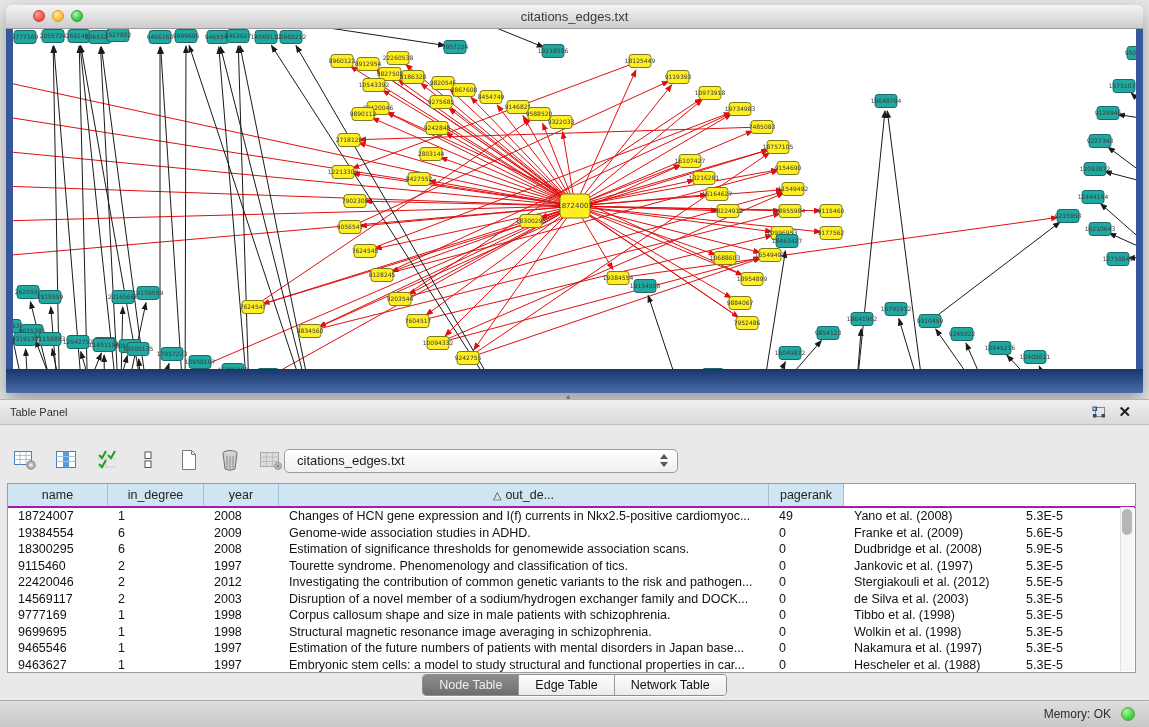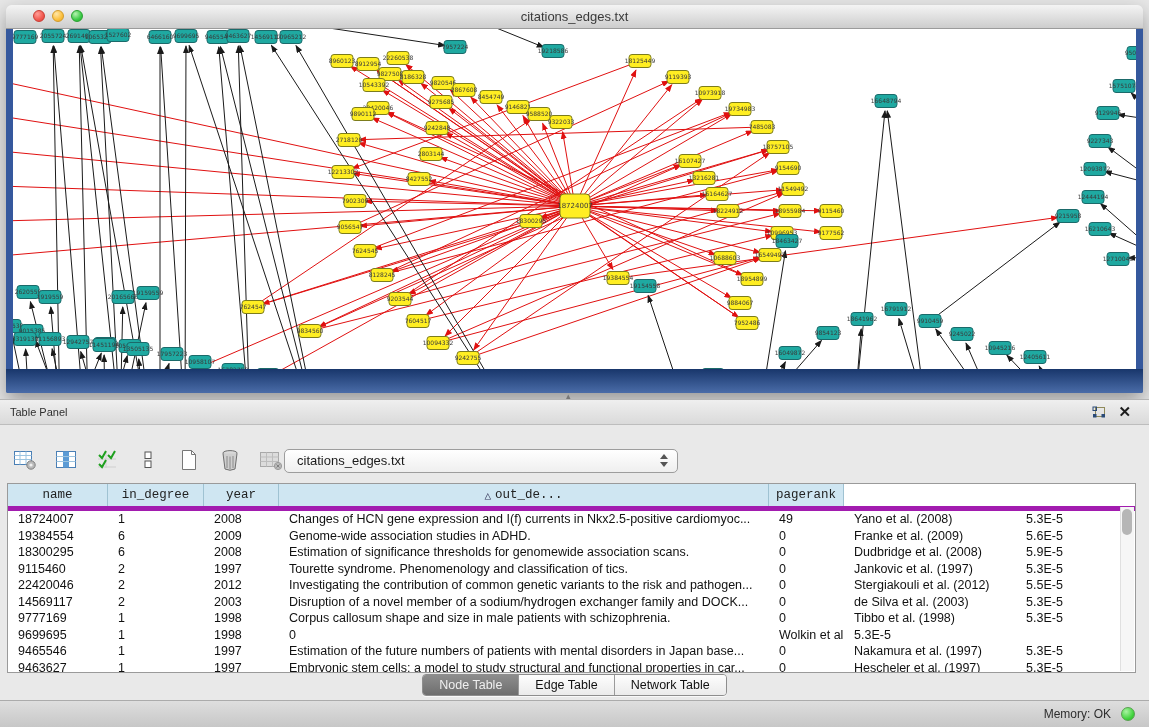--- a/index.html
+++ b/index.html
@@ -37,21 +37,21 @@
   .combo{position:absolute;top:50px;left:284px;width:394px;height:24px;box-sizing:border-box;
     border:1px solid #9d9d9d;border-radius:5px;background:linear-gradient(#ffffff,#efefef);
     font-size:13px;color:#1b1b1b;line-height:22px;padding-left:12px;cursor:pointer;}
   .combo .arrows{position:absolute;right:9px;top:4px;}
   .combo .arrows i{display:block;width:0;height:0;border-left:4px solid transparent;border-right:4px solid transparent;}
   .combo .arrows i.up{border-bottom:5px solid #555;margin-bottom:3px;}
   .combo .arrows i.dn{border-top:5px solid #555;}
   .tablebox{position:absolute;top:84px;left:7px;right:13px;height:190px;background:#fff;
     border:1px solid #9a9a9a;box-sizing:border-box;overflow:hidden;}
   .thead,.trow{display:grid;grid-template-columns:100px 96px 75px 490px 75px 172px 90px 1fr;}
-  .thead{height:22px;border-bottom:5px solid #a21caf;font-family:Liberation Mono, monospace;}
+  .thead{height:22px;border-bottom:2px solid #a21caf;}
   .hcell{background:#cfe6f2;border-right:1px solid #9fc2d2;font-size:12.5px;color:#222;
     display:flex;align-items:center;justify-content:center;gap:4px;cursor:pointer;}
   .hcell.plain{background:#fff;border-right:none;cursor:default;}
   .sortg{font-size:11px;color:#335;}
   .trow{height:16.5px;}
   .tcell{font-size:12.5px;color:#111;line-height:16.5px;padding-left:10px;white-space:nowrap;
     overflow:hidden;}
   .vscroll{position:absolute;top:23px;right:1px;bottom:1px;width:13px;background:#f6f6f6;
     border-left:1px solid #e0e0e0;}
   .vthumb{position:absolute;top:2px;left:1px;width:10px;height:26px;border-radius:5px;background:#b6b6b6;}
@@ -821,20 +821,21 @@
           <div class="tcell">Corpus callosum shape and size in male patients with schizophrenia.</div>
           <div class="tcell">0</div>
           <div class="tcell">Tibbo et al. (1998)</div>
           <div class="tcell">5.3E-5</div>
           <div class="tcell"></div>
         </div>
         <div class="trow">
           <div class="tcell">9699695</div>
           <div class="tcell">1</div>
           <div class="tcell">1998</div>
+          <div class="tcell">Structural magnetic resonance image averaging in schizophrenia.</div>
           <div class="tcell">0</div>
           <div class="tcell">Wolkin et al. (1998)</div>
           <div class="tcell">5.3E-5</div>
           <div class="tcell"></div>
         </div>
         <div class="trow">
           <div class="tcell">9465546</div>
           <div class="tcell">1</div>
           <div class="tcell">1997</div>
           <div class="tcell">Estimation of the future numbers of patients with mental disorders in Japan base...</div>
@@ -842,21 +843,21 @@
           <div class="tcell">Nakamura et al. (1997)</div>
           <div class="tcell">5.3E-5</div>
           <div class="tcell"></div>
         </div>
         <div class="trow">
           <div class="tcell">9463627</div>
           <div class="tcell">1</div>
           <div class="tcell">1997</div>
           <div class="tcell">Embryonic stem cells: a model to study structural and functional properties in car...</div>
           <div class="tcell">0</div>
-          <div class="tcell">Hescheler et al. (1997)</div>
+          <div class="tcell">Hescheler et al. (1988)</div>
           <div class="tcell">5.3E-5</div>
           <div class="tcell"></div>
         </div>
       </div>
     <div class="vscroll">
       <div class="vthumb"></div>
     </div>
   </div>
 
   <div class="tabsbar">

